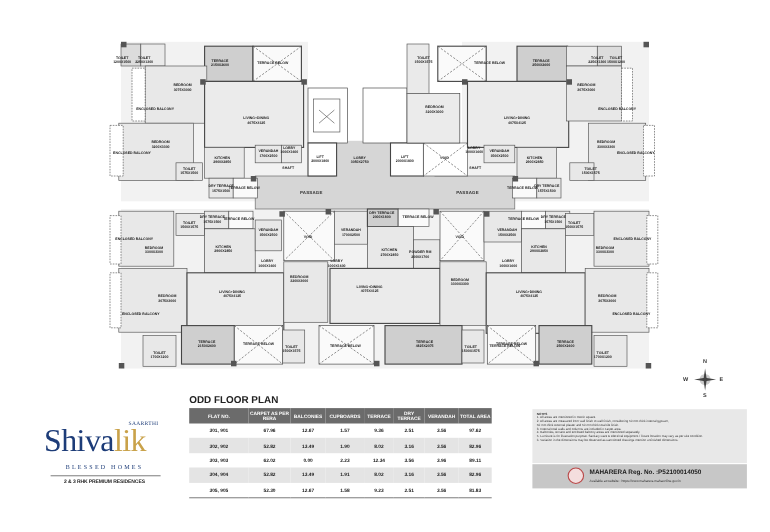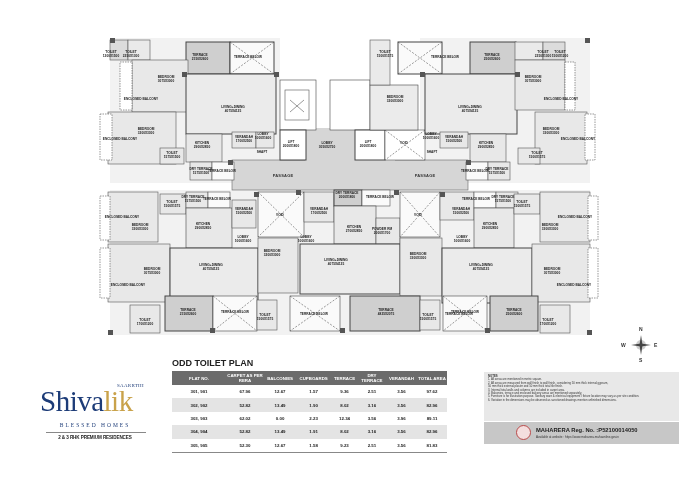--- a/index.html
+++ b/index.html
@@ -487,21 +487,21 @@
 </div>
 
 <div class="logo">
   <span class="saar">SAARRTHI</span>
   <div class="brand"><span>Shiva</span><span class="gold">lik</span></div>
   <div class="tag">BLESSED HOMES</div>
   <div class="rule"></div>
   <div class="sub">2 &amp; 3 RHK PREMIUM RESIDENCES</div>
 </div>
 
-<div class="odd-title">ODD TOILET PLAN</div>
+<div class="odd-title">ODD FLOOR PLAN</div>
 <table class="area">
   <thead>
     <tr>
       <th style="width:52px">FLAT NO.</th>
       <th style="width:36px">CARPET AS PER RERA</th>
       <th>BALCONIES</th>
       <th>CUPBOARDS</th>
       <th>TERRACE</th>
       <th style="width:26px">DRY TERRACE</th>
       <th>VERANDAH</th>

